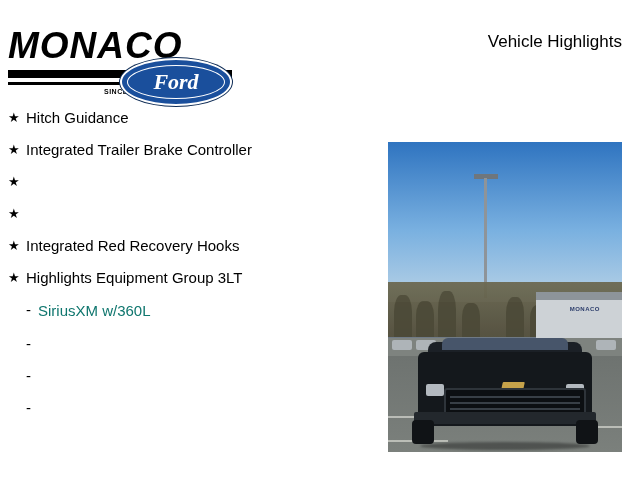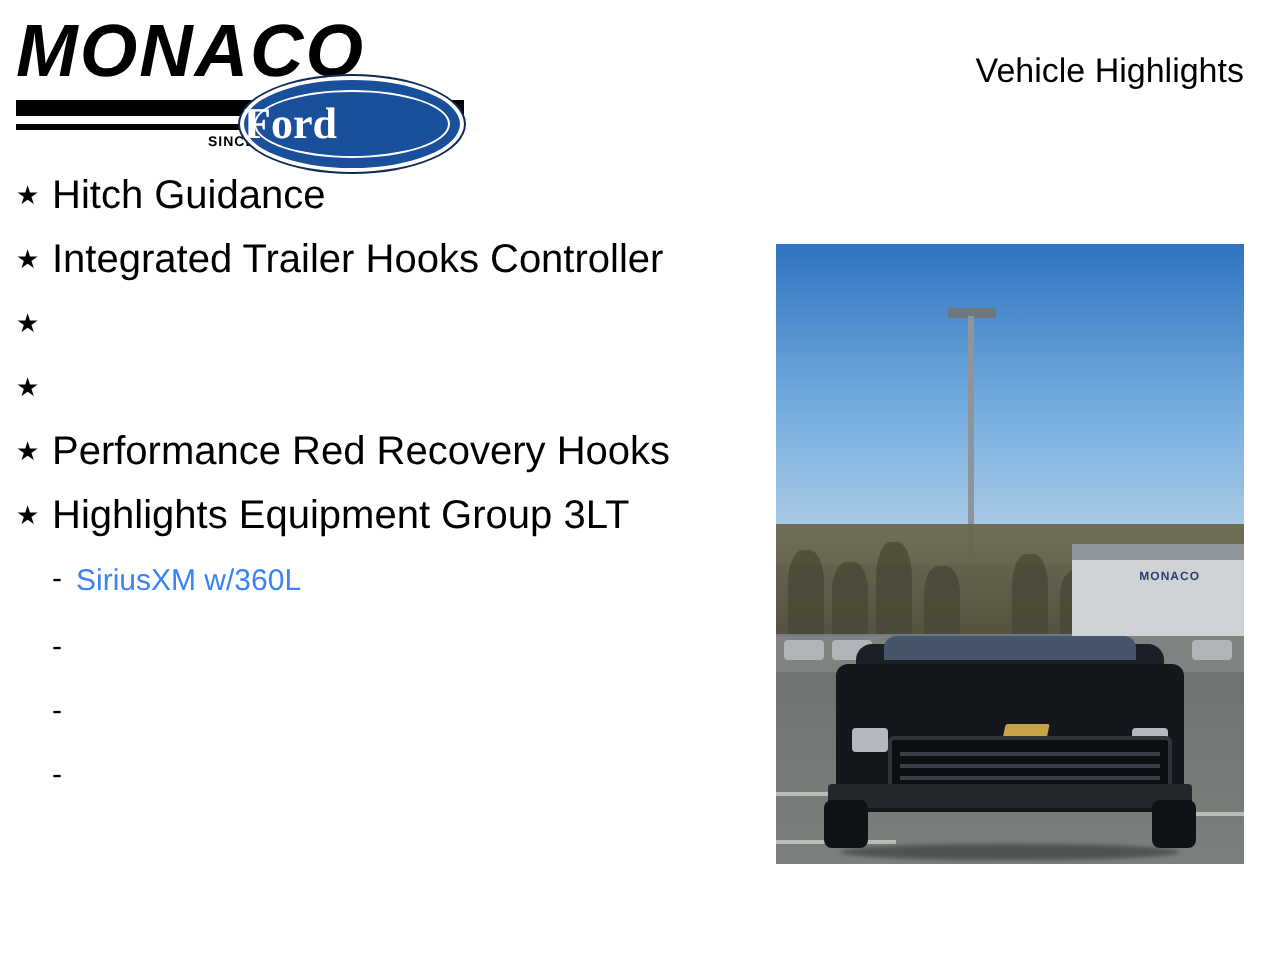--- a/index.html
+++ b/index.html
@@ -11,20 +11,21 @@
     height: 480px;
     background: #ffffff;
     font-family: "Liberation Sans", sans-serif;
     overflow: hidden;
     position: relative;
   }
   .page {
     position: relative;
     width: 640px;
     height: 340px;
+    margin-top: 20px;
   }
 
   
   .header {
     position: absolute;
     top: 0;
     left: 0;
     width: 640px;
     height: 82px;
   }
@@ -87,39 +88,40 @@
     border-radius: 50%;
     border: 1px solid #ffffff;
   }
   .logo-oval-text {
     position: absolute;
     left: 0;
     top: 0;
     width: 108px;
     height: 44px;
     line-height: 44px;
-    text-align: left;
+    text-align: center;
     color: #ffffff;
     font-family: "Liberation Serif", serif;
+    font-style: italic;
     font-weight: bold;
     font-size: 22px;
   }
   .logo-since {
     position: absolute;
     left: 96px;
     top: 62px;
     font-size: 7px;
     font-weight: bold;
     color: #000000;
     letter-spacing: 0.5px;
   }
   .header-title {
     position: absolute;
     right: 18px;
-    top: 26px;
+    top: 12px;
     font-size: 17px;
     color: #000000;
     white-space: nowrap;
   }
 
   
   .features {
     position: absolute;
     left: 8px;
     top: 88px;
@@ -133,41 +135,41 @@
   }
   .bullet {
     width: 18px;
     flex: 0 0 18px;
     font-size: 13px;
     line-height: 20px;
     color: #000000;
     text-align: left;
   }
   .feature-text {
-    font-size: 20px;
+    font-size: 15px;
     line-height: 20px;
     color: #000000;
   }
   .sub-row {
     display: flex;
     align-items: flex-start;
     margin-bottom: 12px;
     padding-left: 18px;
   }
   .sub-dash {
     width: 12px;
     flex: 0 0 12px;
     font-size: 15px;
     line-height: 20px;
     color: #000000;
   }
   .sub-text {
     font-size: 15px;
     line-height: 22px;
-    color: #3b82f6;
+    color: #0f766e;
     max-width: 330px;
   }
 
   
   .photo {
     position: absolute;
     left: 388px;
     top: 122px;
     width: 234px;
     height: 310px;
@@ -395,34 +397,34 @@
 
   <div class="features">
 
     <div class="feature-row">
       <span class="bullet">★</span>
       <span class="feature-text">Hitch Guidance</span>
     </div>
 
     <div class="feature-row">
       <span class="bullet">★</span>
-      <span class="feature-text">Integrated Trailer Hooks Controller</span>
+      <span class="feature-text">Integrated Trailer Brake Controller</span>
     </div>
 
     <div class="feature-row">
       <span class="bullet">★</span>
     </div>
 
     <div class="feature-row">
       <span class="bullet">★</span>
     </div>
 
     <div class="feature-row">
       <span class="bullet">★</span>
-      <span class="feature-text">Performance Red Recovery Hooks</span>
+      <span class="feature-text">Integrated Red Recovery Hooks</span>
     </div>
 
     <div class="feature-row">
       <span class="bullet">★</span>
       <span class="feature-text">Highlights Equipment Group 3LT</span>
     </div>
 
     <div class="sub-row">
       <span class="sub-dash">-</span>
       <span class="sub-text">SiriusXM w/360L</span>

